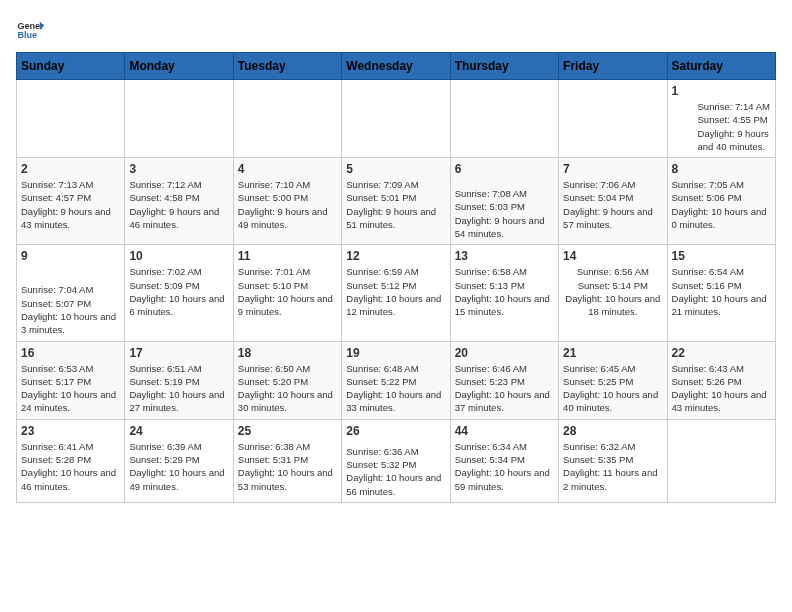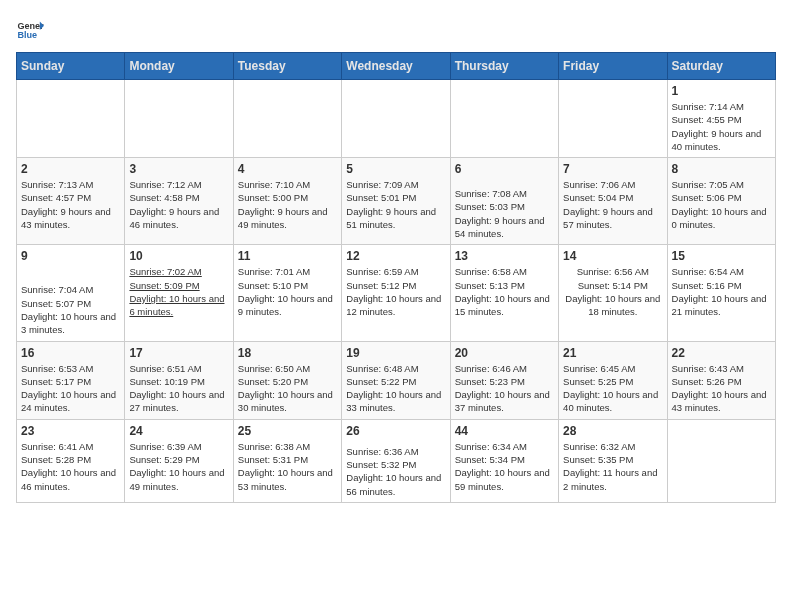--- a/index.html
+++ b/index.html
@@ -37,21 +37,21 @@
       font-size: 14px;
       color: #555;
     }
     .calendar {
       width: 100%;
       border-collapse: collapse;
       border: 1px solid #ccc;
     }
     .calendar th {
       background-color: #2a6db5;
-      color: #e5e5e5;
+      color: #000000;
       font-size: 12px;
       font-weight: bold;
       padding: 6px 4px;
       text-align: left;
       border: 1px solid #1a5090;
     }
     .calendar td {
       vertical-align: top;
       border: 1px solid #ccc;
       padding: 4px 4px;
@@ -115,21 +115,21 @@
   <tbody id="calendar-body">
   <tr>
         <td class="empty-cell"></td>
         <td class="empty-cell"></td>
         <td class="empty-cell"></td>
         <td class="empty-cell"></td>
         <td class="empty-cell"></td>
         <td class="empty-cell"></td>
         <td>
           <span class="day-number">1</span>
-          <div class="day-info" style="white-space: pre-line;">Sunrise: 7:14 AM
+          <div class="day-info" style="white-space: pre-line; margin-left: 26px;">Sunrise: 7:14 AM
 Sunset: 4:55 PM
 Daylight: 9 hours and 40 minutes.</div>
         </td>
       </tr>
       <tr>
         <td>
           <span class="day-number">2</span>
           <div class="day-info" style="white-space: pre-line;">Sunrise: 7:13 AM
 Sunset: 4:57 PM
 Daylight: 9 hours and 43 minutes.</div>
@@ -173,21 +173,21 @@
       </tr>
       <tr>
         <td>
           <span class="day-number">9</span>
           <div class="day-info" style="white-space: pre-line; margin-top: 20px;">Sunrise: 7:04 AM
 Sunset: 5:07 PM
 Daylight: 10 hours and 3 minutes.</div>
         </td>
         <td>
           <span class="day-number">10</span>
-          <div class="day-info" style="white-space: pre-line; text-decoration: underline;">Sunrise: 7:02 AM
+          <div class="day-info" style="white-space: pre-line;">Sunrise: 7:02 AM
 Sunset: 5:09 PM
 Daylight: 10 hours and 6 minutes.</div>
         </td>
         <td>
           <span class="day-number">11</span>
           <div class="day-info" style="white-space: pre-line;">Sunrise: 7:01 AM
 Sunset: 5:10 PM
 Daylight: 10 hours and 9 minutes.</div>
         </td>
         <td>
@@ -218,21 +218,21 @@
       <tr>
         <td>
           <span class="day-number">16</span>
           <div class="day-info" style="white-space: pre-line;">Sunrise: 6:53 AM
 Sunset: 5:17 PM
 Daylight: 10 hours and 24 minutes.</div>
         </td>
         <td>
           <span class="day-number">17</span>
           <div class="day-info" style="white-space: pre-line;">Sunrise: 6:51 AM
-Sunset: 10:19 PM
+Sunset: 5:19 PM
 Daylight: 10 hours and 27 minutes.</div>
         </td>
         <td>
           <span class="day-number">18</span>
           <div class="day-info" style="white-space: pre-line;">Sunrise: 6:50 AM
 Sunset: 5:20 PM
 Daylight: 10 hours and 30 minutes.</div>
         </td>
         <td>
           <span class="day-number">19</span>

